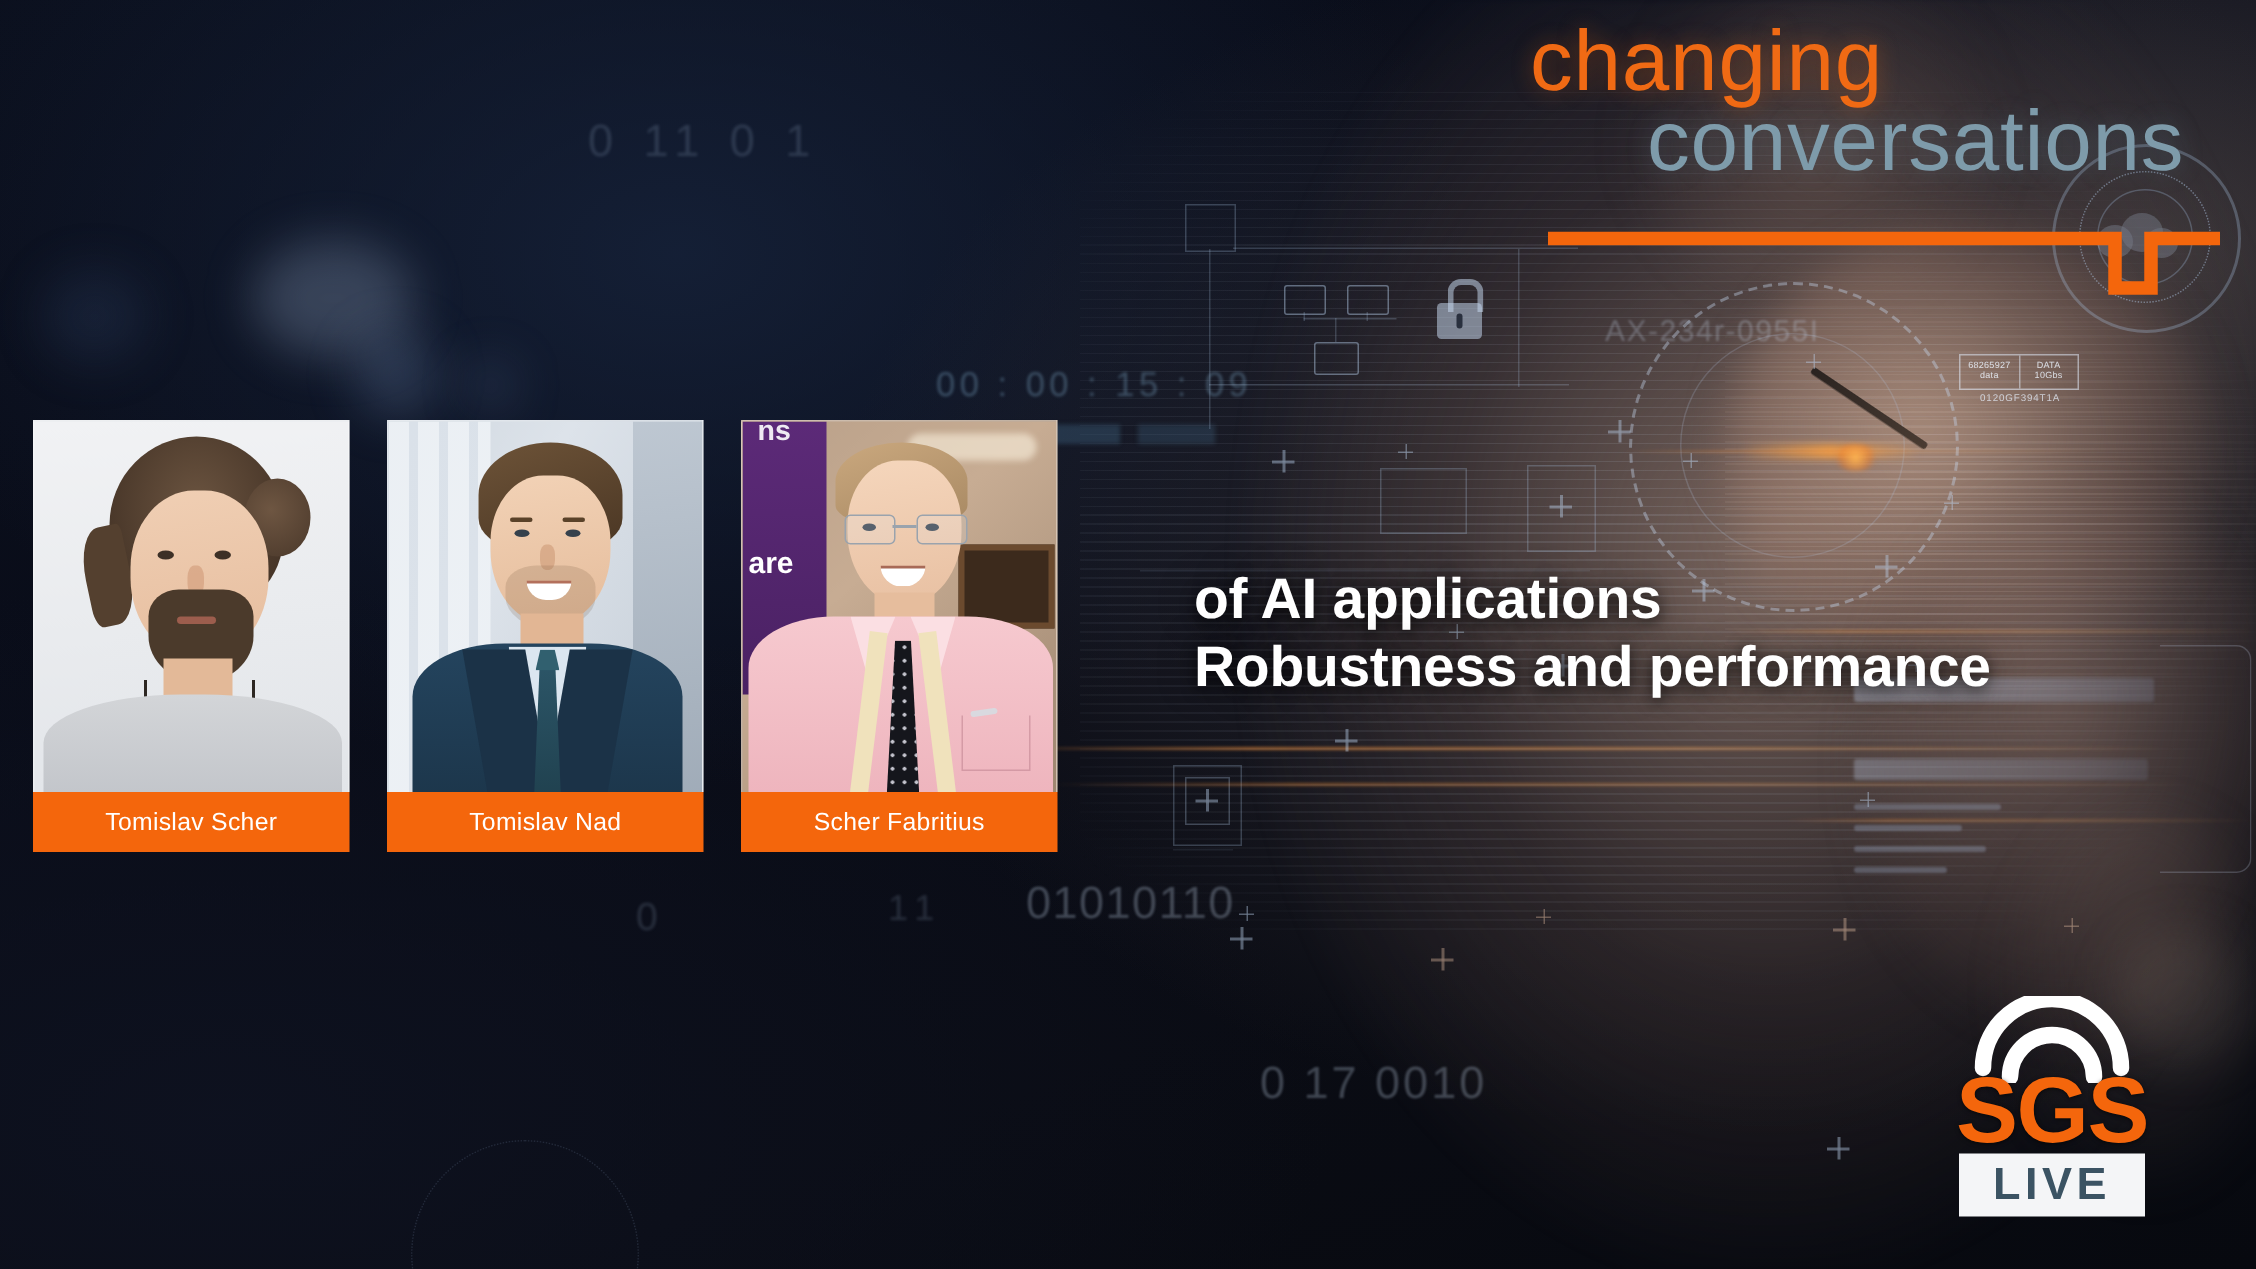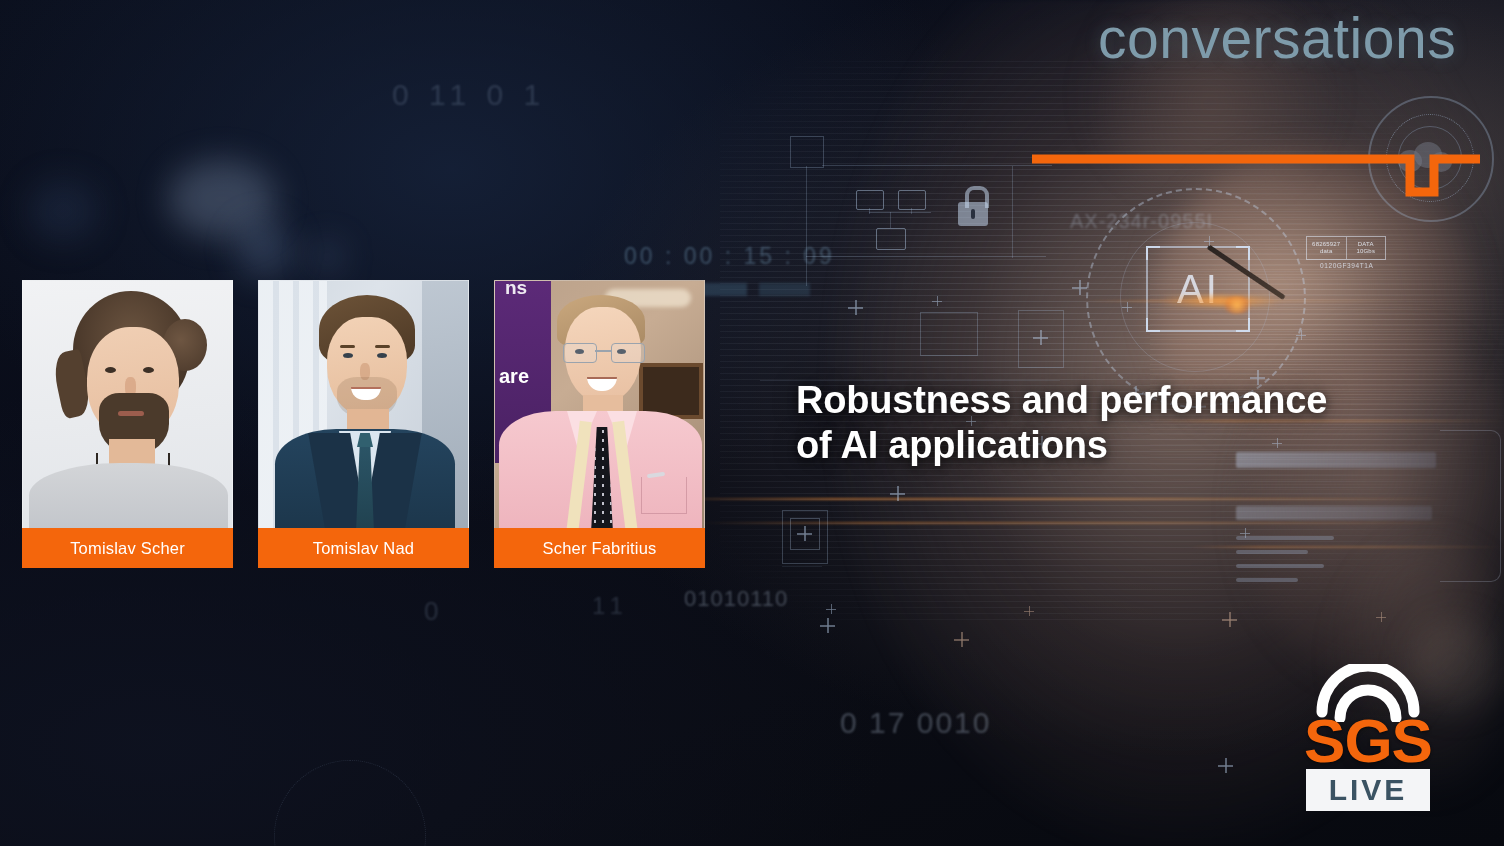--- a/index.html
+++ b/index.html
@@ -348,27 +348,20 @@
   <div class="ring r4"></div>
   <div class="ring r5"></div>
   <div class="ring r6"></div>
 
   <div style="position:absolute;left:1398px;top:140px;width:56px;height:36px;opacity:.42;">
     <div style="position:absolute;left:0;top:10px;width:24px;height:22px;border-radius:50%;background:rgba(190,210,235,.5);"></div>
     <div style="position:absolute;left:16px;top:2px;width:28px;height:26px;border-radius:50%;background:rgba(190,210,235,.5);"></div>
     <div style="position:absolute;left:32px;top:12px;width:22px;height:20px;border-radius:50%;background:rgba(190,210,235,.5);"></div>
   </div>
 
-  <div class="aibox">
-    <span class="ai-t">AI</span>
-    <span class="corner c-tl"></span>
-    <span class="corner c-tr"></span>
-    <span class="corner c-bl"></span>
-    <span class="corner c-br"></span>
-  </div>
 
   <div class="chip" style="left:1306px;top:236px;width:78px;height:22px;">
     <div class="cell">
       <span>68265927</span>
       <span>data</span>
     </div>
     <div class="cell">
       <span>DATA</span>
       <span>10Gbs</span>
     </div>
@@ -386,21 +379,21 @@
   <div class="glowline" style="left:1080px;top:300px;width:330px;opacity:.45;"></div>
 
   <div class="hud-bar" style="left:1236px;top:452px;width:200px;height:16px;"></div>
   <div class="hud-bar" style="left:1236px;top:506px;width:196px;height:14px;opacity:.75;"></div>
   <div class="hud-line" style="left:1236px;top:536px;width:98px;"></div>
   <div class="hud-line" style="left:1236px;top:550px;width:72px;"></div>
   <div class="hud-line" style="left:1236px;top:564px;width:88px;"></div>
   <div class="hud-line" style="left:1236px;top:578px;width:62px;"></div>
   <div class="wire" style="left:1440px;top:430px;width:60px;height:150px;border-left:none;border-color:rgba(200,215,240,.22);border-radius:0 10px 10px 0;"></div>
 
-  <div class="bgtext strong" style="left:684px;top:586px;font-size:22px;letter-spacing:1px;">01010110</div>
+  <div class="bgtext strong" style="left:684px;top:586px;font-size:30px;letter-spacing:1px;">01010110</div>
   <div class="bgtext strong" style="left:840px;top:706px;font-size:30px;letter-spacing:2px;">0 17 0010</div>
 
   <div class="plus" style="left:848px;top:300px;"></div>
   <div class="plus sm" style="left:932px;top:296px;"></div>
   <div class="plus" style="left:1072px;top:280px;"></div>
   <div class="plus sm" style="left:1122px;top:302px;"></div>
   <div class="plus" style="left:1128px;top:386px;"></div>
   <div class="plus sm" style="left:1204px;top:236px;"></div>
   <div class="plus" style="left:1250px;top:370px;"></div>
   <div class="plus sm" style="left:1296px;top:330px;"></div>
@@ -411,29 +404,30 @@
   <div class="plus" style="left:820px;top:618px;"></div>
   <div class="plus warm" style="left:954px;top:632px;"></div>
   <div class="plus warm sm" style="left:1024px;top:606px;"></div>
   <div class="plus warm" style="left:1222px;top:612px;"></div>
   <div class="plus warm sm" style="left:1376px;top:612px;"></div>
   <div class="plus" style="left:1218px;top:758px;"></div>
   <div class="plus sm" style="left:1272px;top:438px;"></div>
   <div class="plus sm" style="left:1240px;top:528px;"></div>
 
   <div id="logo">
+    <div class="logo-l1">changing</div>
     <div class="logo-l2">conversations</div>
     <svg class="logo-rule" width="452" height="74" viewBox="0 0 452 74">
       <path d="M2 9 L356 9 L356 9 L380 9 L380 42 L404 42 L404 9 L450 9" fill="none" stroke="#F4660C" stroke-width="9" stroke-linejoin="miter"></path>
     </svg>
   </div>
 
   <div id="headline">
+    <div>of AI applications</div>
     <div>Robustness and performance</div>
-    <div>of AI applications</div>
   </div>
 
   <div class="card" id="card0">
     <div class="photo p0">
       <div class="hair"></div>
       <div class="bun"></div>
       <div class="strand"></div>
       <div class="face"></div>
       <div class="eye l"></div>
       <div class="eye r"></div>

